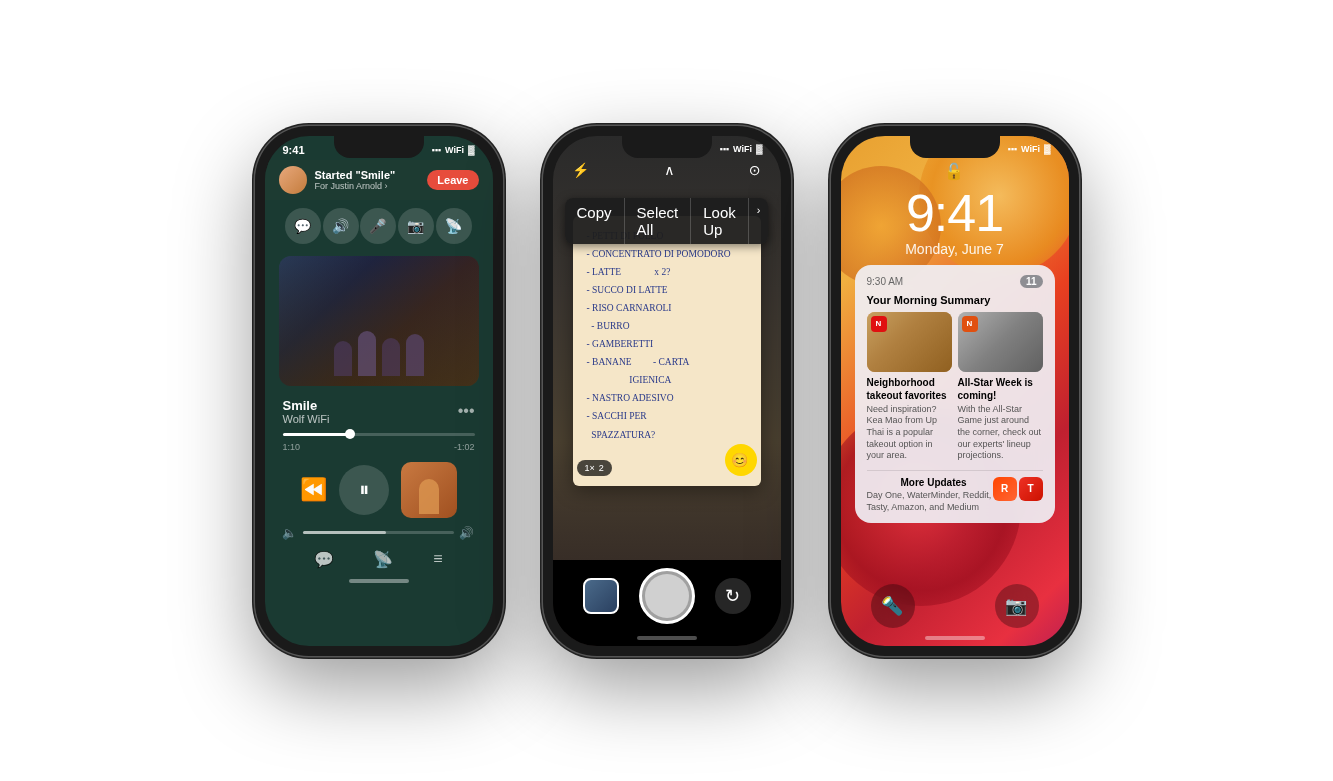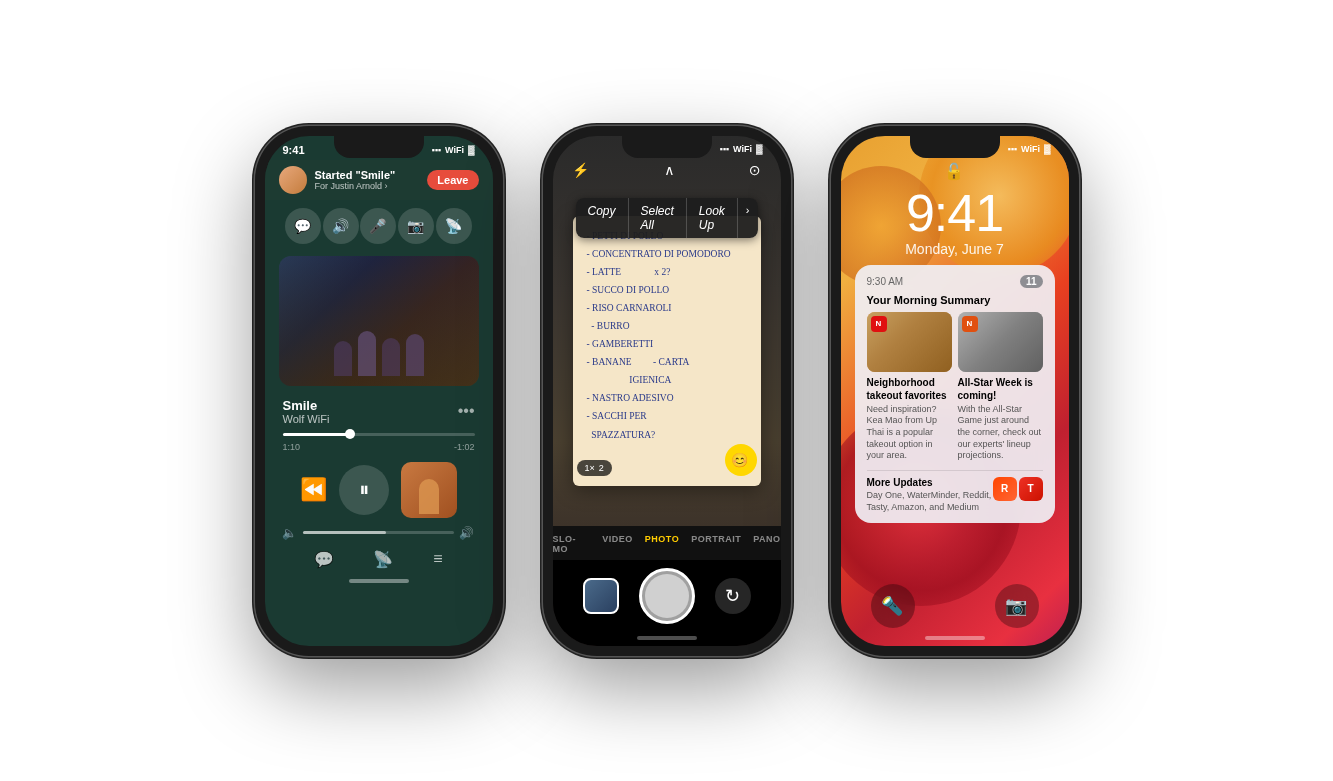--- a/index.html
+++ b/index.html
@@ -347,24 +347,23 @@
       border-radius: 8px;
       display: flex;
       gap: 0;
       z-index: 10;
       overflow: hidden;
       box-shadow: 0 2px 10px rgba(0,0,0,0.5);
     }
     .p2-toolbar-btn {
       color: #fff;
       padding: 6px 12px;
-      font-size: 12px;
+      font-size: 15px;
       font-weight: 500;
       border-right: 1px solid rgba(255,255,255,0.2);
-      font-style: italic;
     }
     .p2-toolbar-btn:last-child { border-right: none; }
     .p2-toolbar-arrow {
       color: #fff;
       padding: 6px 8px;
       font-size: 11px;
     }
 
     .p2-camera-controls {
       position: absolute;
@@ -610,21 +609,21 @@
     .p3-news-body { color: #555; font-size: 9px; line-height: 1.3; }
 
     .p3-more-updates {
       border-top: 1px solid rgba(0,0,0,0.1);
       padding-top: 6px;
       display: flex;
       justify-content: space-between;
       align-items: flex-start;
     }
     .p3-more-text {}
-    .p3-more-title { color: #000; font-size: 10px; font-weight: 700; margin-bottom: 2px; }
+    .p3-more-title { color: #000; font-size: 10px; font-weight: 700; margin-bottom: 2px; margin-left: 34px; }
     .p3-more-body { color: #555; font-size: 9px; line-height: 1.3; }
     .p3-more-icons {
       display: flex;
       gap: 2px;
       align-items: center;
       flex-shrink: 0;
     }
     .p3-app-icon {
       width: 24px;
       height: 24px;
@@ -835,47 +834,40 @@
           <div class="p2-toolbar-btn">Select All</div>
           <div class="p2-toolbar-btn">Look Up</div>
           <div class="p2-toolbar-arrow">›</div>
         </div>
 
         <div class="p2-note">
           <div class="p2-note-text">
             <span class="p2-note-item">- PETTI DI POLLO</span>
             <span class="p2-note-item">- CONCENTRATO DI POMODORO</span>
             <span class="p2-note-item">- LATTE&nbsp;&nbsp;&nbsp;&nbsp;&nbsp;&nbsp;&nbsp;&nbsp;&nbsp;&nbsp;&nbsp;&nbsp;&nbsp;&nbsp;x 2?</span>
-            <span class="p2-note-item">- SUCCO DI POLLO</span>
+            <span class="p2-note-item">- SUCCO DI LATTE</span>
             <span class="p2-note-item">- RISO CARNAROLI</span>
             <span class="p2-note-item">&nbsp;&nbsp;- BURRO</span>
             <span class="p2-note-item">- GAMBERETTI</span>
             <span class="p2-note-item">- BANANE&nbsp;&nbsp;&nbsp;&nbsp;&nbsp;&nbsp;&nbsp;&nbsp; - CARTA</span>
             <span class="p2-note-item">&nbsp;&nbsp;&nbsp;&nbsp;&nbsp;&nbsp;&nbsp;&nbsp;&nbsp;&nbsp;&nbsp;&nbsp;&nbsp;&nbsp;&nbsp;&nbsp;&nbsp;&nbsp;IGIENICA</span>
             <span class="p2-note-item">- NASTRO ADESIVO</span>
             <span class="p2-note-item">- SACCHI PER</span>
             <span class="p2-note-item">&nbsp;&nbsp;SPAZZATURA?</span>
           </div>
         </div>
 
         <div class="p2-magnifier-hint">
           <span>1×</span>
           <span>2</span>
         </div>
 
         <div class="p2-scan-icon">😊</div>
 
         <div class="p2-camera-controls">
-          <div class="p2-cam-modes">
-            <span class="p2-mode">SLO-MO</span>
-            <span class="p2-mode">VIDEO</span>
-            <span class="p2-mode-active">PHOTO</span>
-            <span class="p2-mode">PORTRAIT</span>
-            <span class="p2-mode">PANO</span>
-          </div>
           <div class="p2-cam-bottom">
             <div class="p2-cam-thumbnail"></div>
             <div class="p2-shutter-btn">
               <div class="p2-shutter-inner"></div>
             </div>
             <div class="p2-flip-btn">↻</div>
           </div>
           <div class="p2-home-indicator"></div>
         </div>
 

